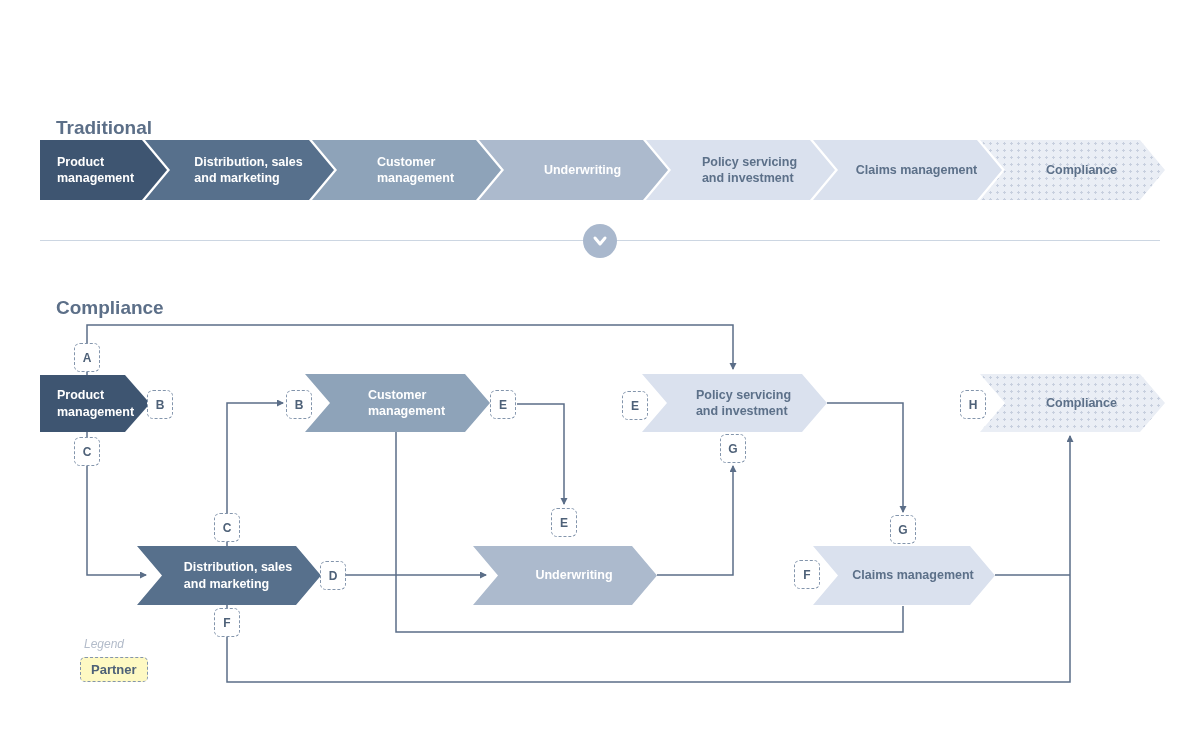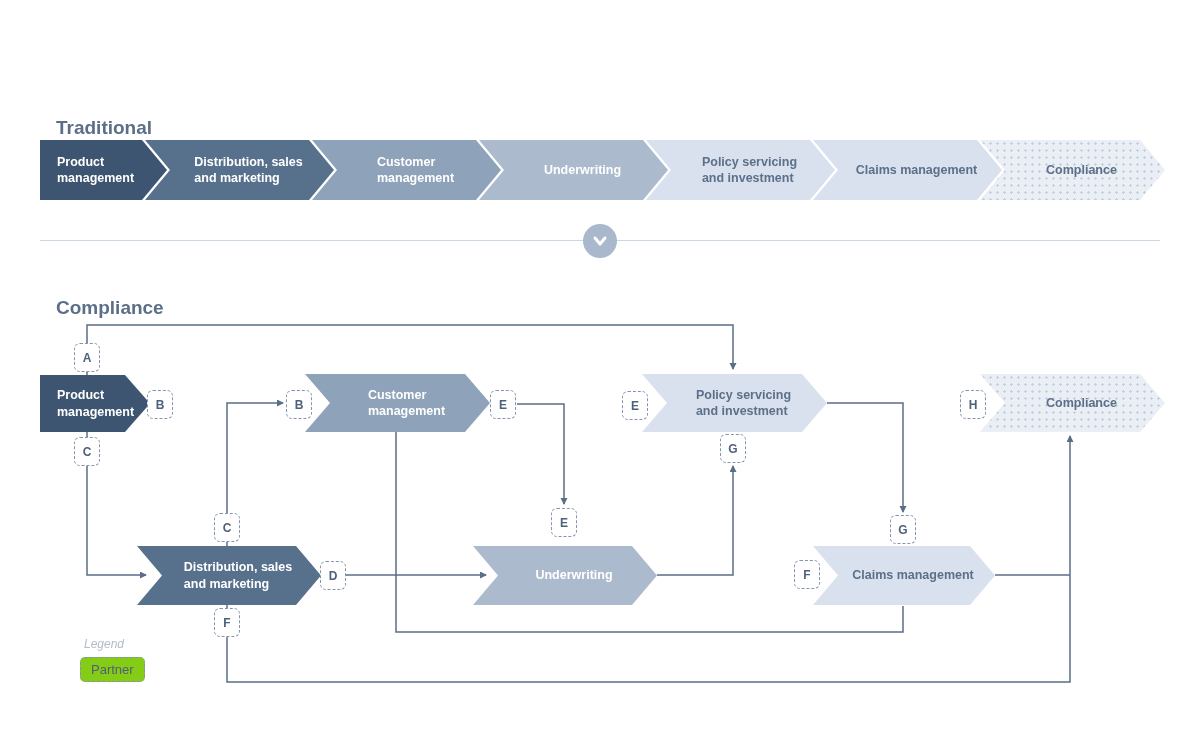--- a/index.html
+++ b/index.html
@@ -61,22 +61,22 @@
     border:1.5px dashed #8395AC;border-radius:6px;background:#fff;
     display:flex;align-items:center;justify-content:center;
     font-size:12px;font-weight:bold;color:#4E6178;
   }
   .legend-title{
     position:absolute;left:84px;top:637px;
     font-size:12px;font-style:italic;color:#B3BCCA;
   }
   .legend-partner{
     position:absolute;left:80px;top:657px;box-sizing:border-box;
-    border:1.5px dashed #8395AC;border-radius:5px;background:#84cc16;
-    padding:4px 10px;font-size:13px;font-weight:normal;color:#4E6178;
+    border:1.5px dashed #8395AC;border-radius:5px;background:#fef9c3;
+    padding:4px 10px;font-size:13px;font-weight:bold;color:#4E6178;
   }
 </style>
 </head>
 <body>
 
 <div class="canvas">
 
 
   <h2 class="sec-h traditional-h">Traditional</h2>
   <div class="chev-row" id="trad-row">

